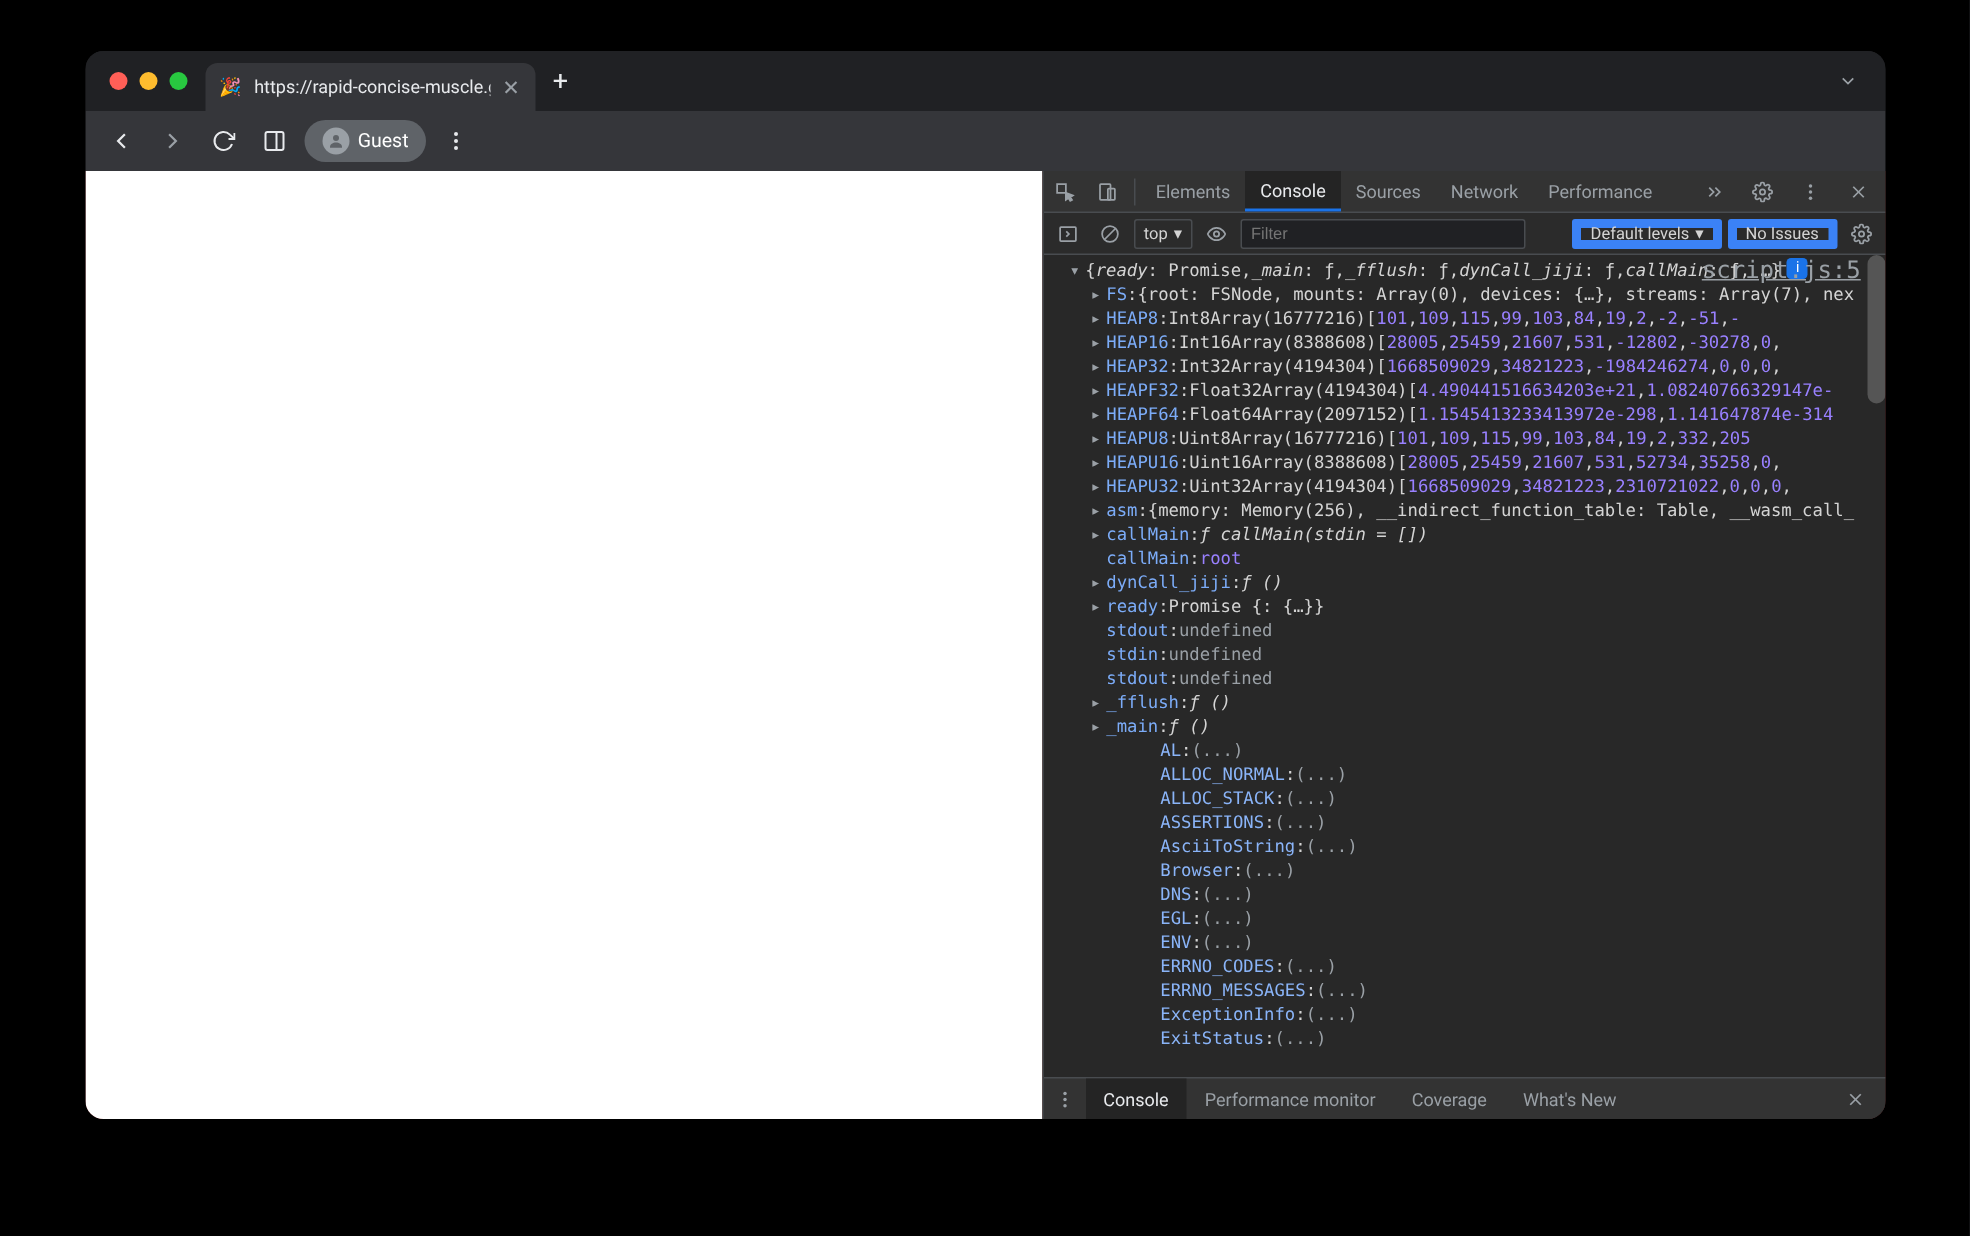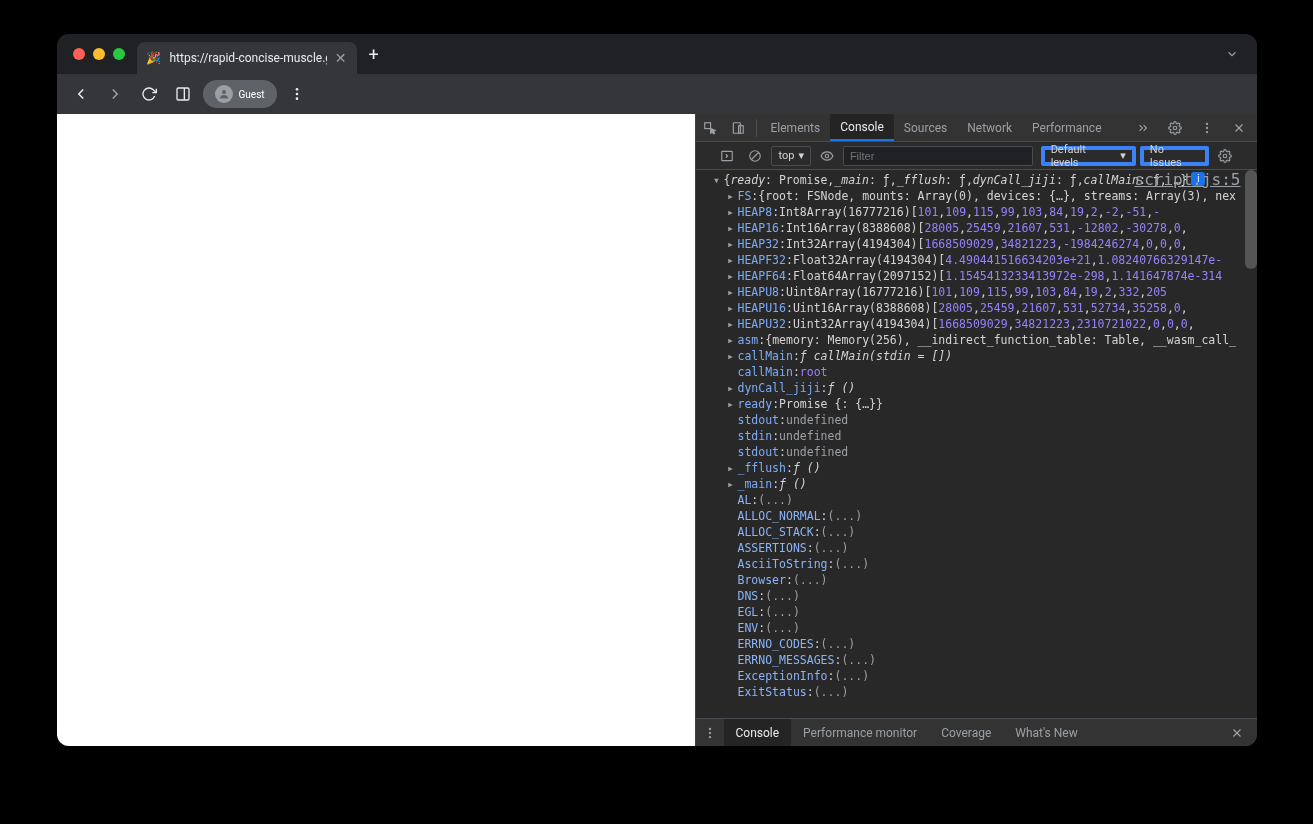--- a/index.html
+++ b/index.html
@@ -73,21 +73,21 @@
     padding: 0 12px;
     color: #e8eaed;
     font-size: 14px;
     gap: 8px;
     margin: 0 6px;
   }
   .lock{color:#9aa0a6;font-size:11px;}
   .guest-chip{
     display:flex;align-items:center;gap:6px;
     background:#5f6368;color:#fff;height:28px;border-radius:14px;
-    padding:0 12px;font-size:10px;
+    padding:0 12px;font-size:13px;
   }
   .avatar{width:18px;height:18px;border-radius:50%;background:#9aa0a6;display:flex;align-items:center;justify-content:center;}
   .kebab{width:28px;height:28px;display:flex;align-items:center;justify-content:center;color:#e8eaed;}
   
   .content{
     flex:1; display:flex; background:#7f1d1d;
   }
   .page{ flex:1; background:#fff; }
   .devtools{
     width: 562px;
@@ -108,54 +108,54 @@
   .dt-sep{width:1px;height:18px;background:#494c50;margin:0 4px;}
   .dt-tabs{display:flex;align-items:stretch;height:100%;}
   .dt-tab{
     padding:0 10px;display:flex;align-items:center;color:#9aa0a6;
   }
   .dt-tab.active{background:#242424;color:#e8eaed;border-bottom:2px solid #1a73e8;}
   .dt-right{margin-left:auto;display:flex;align-items:center;gap:4px;padding-right:4px;}
   
   .dt-ctrl{
     height:28px;background:#2b2b2b;display:flex;align-items:center;
-    border-bottom:1px solid #494c50;padding:0 20px;gap:4px;
+    border-bottom:1px solid #494c50;padding:0 4px;gap:4px;
   }
   .dt-ctrl .iconbtn{width:24px;height:24px;display:flex;align-items:center;justify-content:center;color:#9aa0a6;}
   .ctx{
     display:flex;align-items:center;gap:4px;color:#d4d4d4;
     padding:0 6px;border:1px solid #494c50;border-radius:2px;height:20px;font-size:11px;
   }
   .filter{
     height:20px;border:1px solid #494c50;background:#202124;color:#9aa0a6;
     padding:0 6px;font-size:11px;width:190px;border-radius:2px;
   }
   .pill{
-    border:4px solid #3b82f6;border-radius:2px;padding:0 6px;height:20px;
+    border:6px solid #3b82f6;border-radius:2px;padding:0 6px;height:20px;
     display:flex;align-items:center;color:#d4d4d4;font-size:11px;gap:4px;
   }
   .dt-ctrl .spacer{flex:1;}
   
   .dt-body{
     flex:1;overflow:auto;
     font-family: Menlo, Consolas, monospace;
     font-size:11.5px;
     line-height:16px;
     padding:2px 0 2px 2px;
     position:relative;
   }
   .srcloc{
     position:absolute;top:2px;right:16px;color:#9aa0a6;font-size:16px;text-decoration:underline;
   }
   .row{display:flex;white-space:nowrap;}
   .indent0{padding-left:14px;}
   .indent1{padding-left:28px;}
   .disc{color:#9aa0a6;margin-right:2px;display:inline-block;width:10px;text-align:center;}
   .key{color:#7cacf8;}
-  .key-a{color:#8ab4f8;}
+  .key-a{color:#8ab4f8;margin-left:36px;}
   .punc{color:#d4d4d4;}
   .type{color:#d4d4d4;}
   .num{color:#9980ff;}
   .bool{color:#9980ff;}
   .ital{font-style:italic;color:#d4d4d4;}
   .undef{color:#9aa0a6;}
   .ibadge{
     display:inline-flex;width:14px;height:14px;background:#1a73e8;color:#fff;
     border-radius:3px;font-size:10px;align-items:center;justify-content:center;margin-left:4px;
     font-family:-apple-system,sans-serif;font-style:normal;
@@ -350,21 +350,21 @@
               <span class="ital">dynCall_jiji</span>
               <span class="punc">: ƒ, </span>
               <span class="ital">callMain</span>
               <span class="punc">: ƒ, …}</span>
               <span class="ibadge">i</span>
             </div>
             <div class="row indent1">
               <span class="disc">▸</span>
               <span class="key">FS</span>
               <span class="punc">: </span>
-              <span class="type">{root: FSNode, mounts: Array(0), devices: {…}, streams: Array(3), nex</span>
+              <span class="type">{root: FSNode, mounts: Array(0), devices: {…}, streams: Array(7), nex</span>
             </div>
             <div class="row indent1">
               <span class="disc">▸</span>
               <span class="key">HEAP8</span>
               <span class="punc">: </span>
               <span class="type">Int8Array(16777216)</span>
               <span class="punc"> [</span>
               <span class="num">101</span>
               <span class="punc">, </span>
               <span class="num">109</span>

